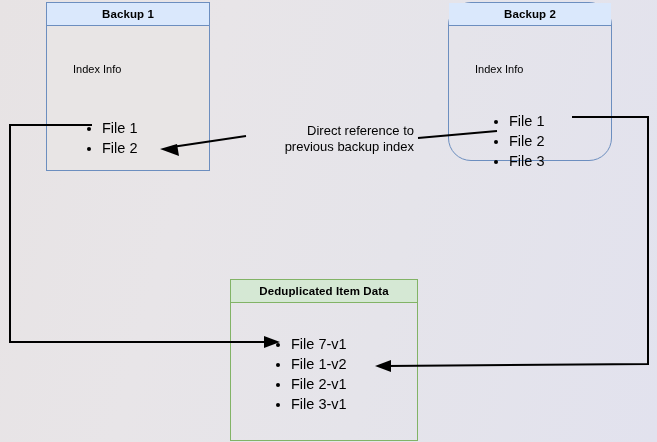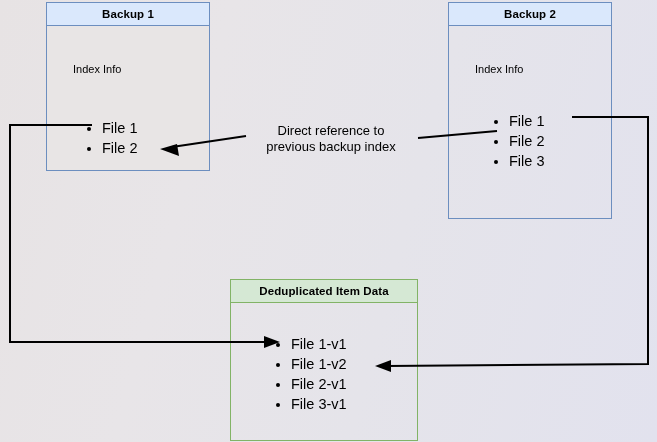--- a/index.html
+++ b/index.html
@@ -74,21 +74,21 @@
   ul.filelist li {
     line-height: 20px;
     white-space: nowrap;
   }
 
   .anno {
     position: absolute;
     font-size: 13px;
     line-height: 16px;
     color: #000;
-    text-align: center;
+    text-align: right;
     white-space: nowrap;
   }
 
   svg.wires {
     position: absolute;
     left: 0;
     top: 0;
     width: 657px;
     height: 442px;
     overflow: visible;
@@ -110,37 +110,37 @@
     <div class="box-header">Backup 1</div>
     <div class="box-body">
       <div class="index-label" style="left:26px; top:37px;">Index Info</div>
       <ul class="filelist" style="left:40px; top:92px;">
         <li>File 1</li>
         <li>File 2</li>
       </ul>
     </div>
   </div>
 
-  <div class="box blue b2" style="left:448px; top:2px; width:164px; height:217px;">
+  <div class="box blue b2" style="left:448px; top:2px; width:164px; height:159px;border-radius:23px;">
     <div class="box-header">Backup 2</div>
     <div class="box-body">
       <div class="index-label" style="left:26px; top:37px;">Index Info</div>
       <ul class="filelist" style="left:45px; top:85px;">
         <li>File 1</li>
         <li>File 2</li>
         <li>File 3</li>
       </ul>
     </div>
   </div>
 
   <div class="box green" style="left:230px; top:279px; width:188px; height:162px;">
     <div class="box-header">Deduplicated Item Data</div>
     <div class="box-body">
       <ul class="filelist" style="left:45px; top:31px;">
-        <li>File 1-v1</li>
+        <li>File 7-v1</li>
         <li>File 1-v2</li>
         <li>File 2-v1</li>
         <li>File 3-v1</li>
       </ul>
     </div>
   </div>
 
   <div class="anno" style="left:248px; top:123px; width:166px;">
     <div>Direct reference to</div>
     <div>previous backup index</div>

